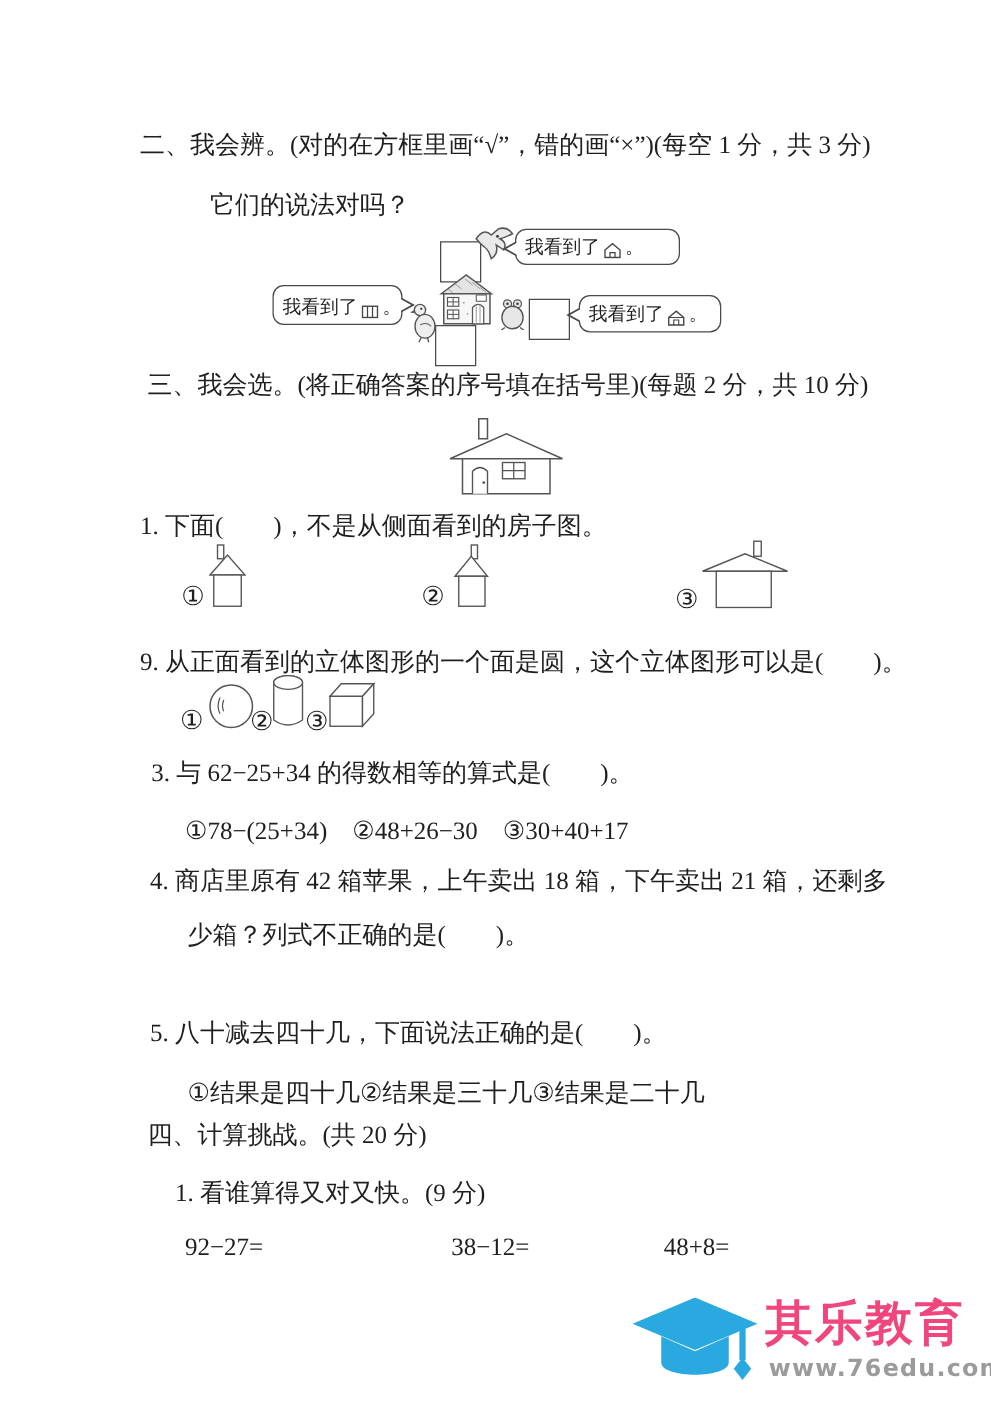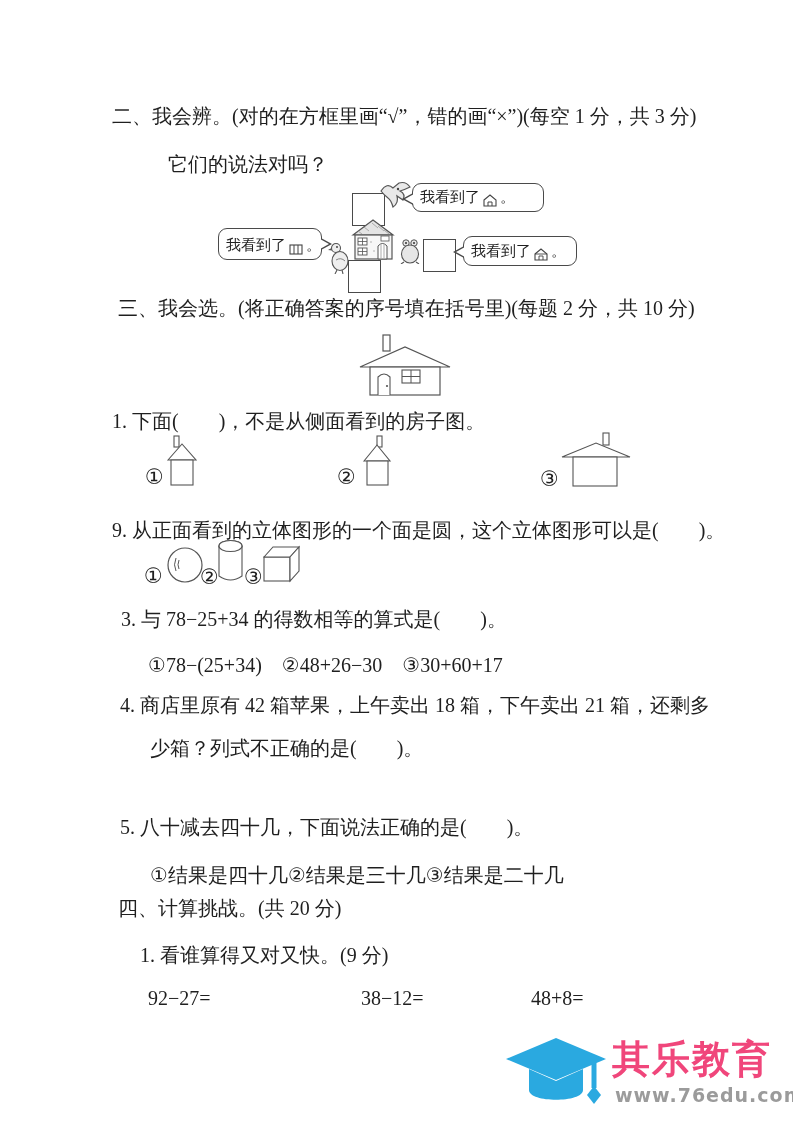--- a/index.html
+++ b/index.html
@@ -167,22 +167,22 @@
     <ellipse cx="13.5" cy="7" rx="11.5" ry="5.5" fill="#fff" stroke="#555" stroke-width="1.1"></ellipse>
   </svg>
 
   <span class="mark" style="left:244px;top:567px">③</span>
   <svg class="fig" style="left:261px;top:544px" width="40" height="40" viewBox="0 0 40 40">
     <rect x="3" y="13" width="26" height="24" fill="#fff" stroke="#555" stroke-width="1.1"></rect>
     <polygon points="3,13 12,3 38,3 29,13" fill="#fff" stroke="#555" stroke-width="1.1"></polygon>
     <polygon points="29,13 38,3 38,27 29,37" fill="#fff" stroke="#555" stroke-width="1.1"></polygon>
   </svg>
 
-  <div class="line" style="left:121px;top:607px">3. 与 78−25+34 的得数相等的算式是(　　)。</div>
-  <div class="line" style="left:148px;top:653px">①78−(25+34)　②48+26−30　③30+60+17</div>
+  <div class="line" style="left:121px;top:607px">3. 与 62−25+34 的得数相等的算式是(　　)。</div>
+  <div class="line" style="left:148px;top:653px">①78−(25+34)　②48+26−30　③30+40+17</div>
 
   <div class="line" style="left:120px;top:693px">4. 商店里原有 42 箱苹果，上午卖出 18 箱，下午卖出 21 箱，还剩多</div>
   <div class="line" style="left:150px;top:736px">少箱？列式不正确的是(　　)。</div>
 
   <div class="line" style="left:120px;top:815px">5. 八十减去四十几，下面说法正确的是(　　)。</div>
   <div class="line" style="left:150px;top:863px">①结果是四十几②结果是三十几③结果是二十几</div>
 
   <div class="line" style="left:118px;top:896px">四、计算挑战。(共 20 分)</div>
   <div class="line" style="left:140px;top:943px">1. 看谁算得又对又快。(9 分)</div>
 

